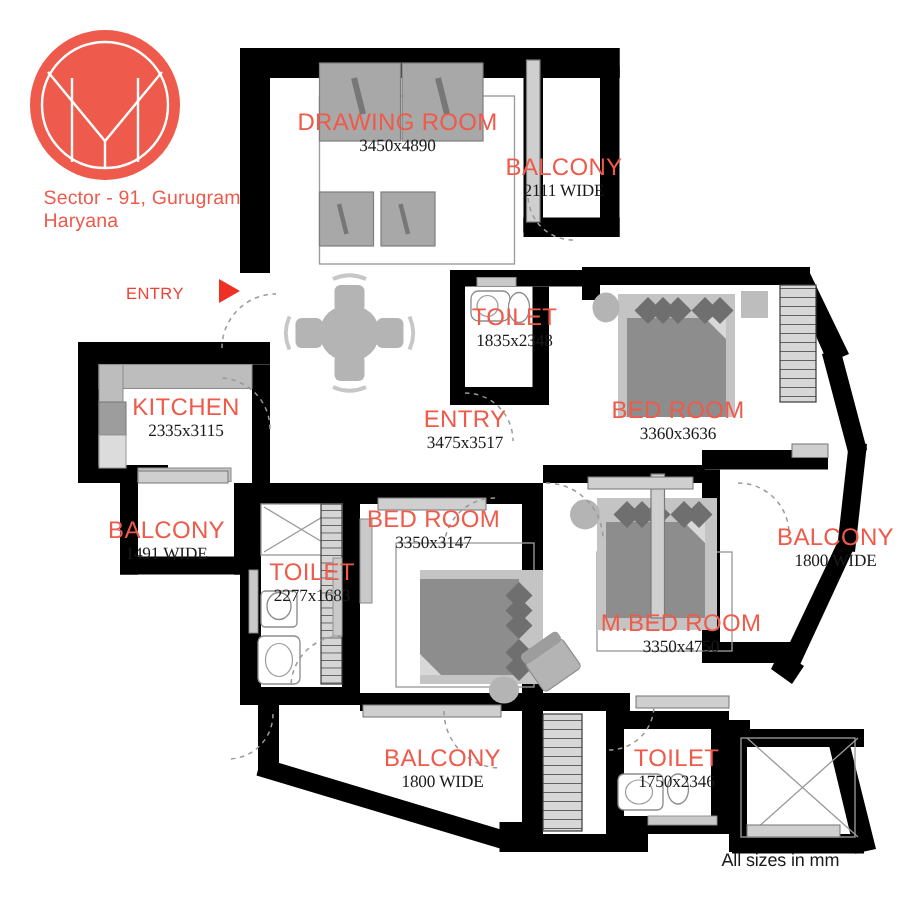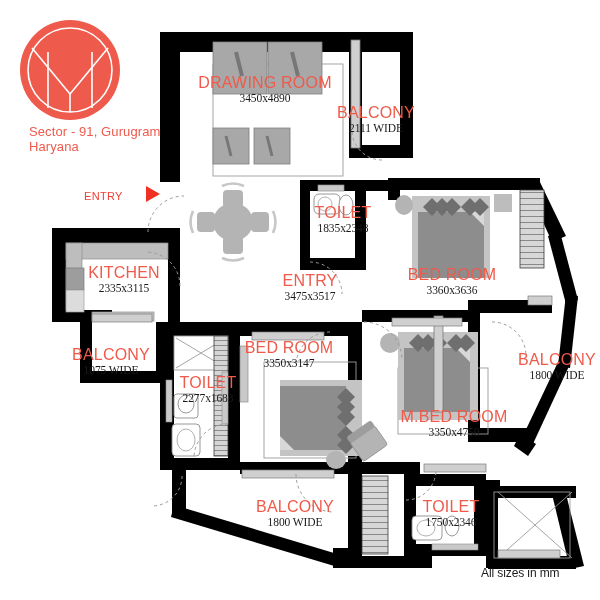--- a/index.html
+++ b/index.html
@@ -301,21 +301,21 @@
     <div class="dm">3475x3517</div>
   </div>
 
   <div class="lbl" style="left: 124px; top: 279px; transform: translate(-50%, -50%);">
     <div class="rm">KITCHEN</div>
     <div class="dm">2335x3115</div>
   </div>
 
   <div class="lbl" style="left: 111px; top: 361px; transform: translate(-50%, -50%);">
     <div class="rm">BALCONY</div>
-    <div class="dm">1075 WIDE</div>
+    <div class="dm">1491 WIDE</div>
   </div>
 
   <div class="lbl" style="left: 208px; top: 389px; transform: translate(-50%, -50%);">
     <div class="rm">TOILET</div>
     <div class="dm">2277x1683</div>
   </div>
 
   <div class="lbl" style="left: 289px; top: 354px; transform: translate(-50%, -50%);">
     <div class="rm">BED ROOM</div>
     <div class="dm">3350x3147</div>

